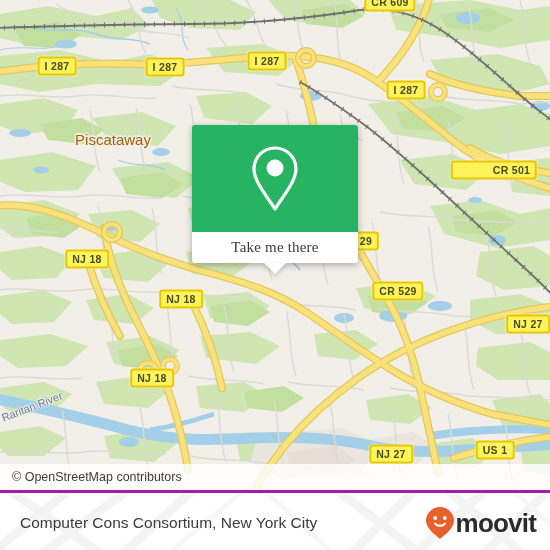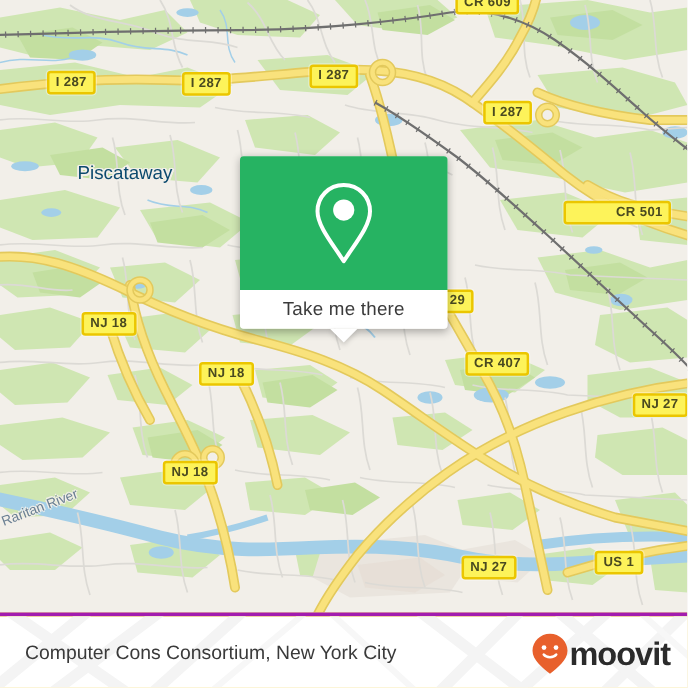--- a/index.html
+++ b/index.html
@@ -30,26 +30,27 @@
     white-space:nowrap;
     line-height:12px;
     transform:translate(-50%,-50%);
     box-shadow:0 0 0 1px rgba(255,255,255,.35);
   }
 
   
   .place{
     position:absolute;
     transform:translate(-50%,-50%);
-    color:#0c4a6e;
+    color:#a16207;
     font-size:15px;
     white-space:nowrap;
     text-shadow:
       1.5px 0 #f2efe9,-1.5px 0 #f2efe9,0 1.5px #f2efe9,0 -1.5px #f2efe9,
       1px 1px #f2efe9,-1px -1px #f2efe9,1px -1px #f2efe9,-1px 1px #f2efe9;
+    margin-left: 13px;
   }
   .river-label{
     position:absolute;
     color:#6a7f93;
     font-size:11px;
     white-space:nowrap;
     transform-origin:0 50%;
     text-shadow:
       1.2px 0 #f2efe9,-1.2px 0 #f2efe9,0 1.2px #f2efe9,0 -1.2px #f2efe9;
   }
@@ -68,20 +69,21 @@
     background:#26b362;
     border-radius:3px 3px 0 0;
     display:flex;align-items:center;justify-content:center;
   }
   #card-white{
     height:31px;
     background:#ffffff;
     border-radius:0 0 3px 3px;
     display:flex;align-items:center;justify-content:center;
     position:relative;
+    font-family:Liberation Serif, serif;
   }
   #card-label{
     color:#3a3a3a;font-size:15px;letter-spacing:.2px;
   }
   #card-arrow{
     position:absolute;
     left:50%;bottom:-11px;margin-left:-11px;
     width:0;height:0;
     border-left:11px solid transparent;
     border-right:11px solid transparent;
@@ -380,38 +382,41 @@
     <div class="shield" style="left:57px;top:66px;">I 287</div>
     <div class="shield" style="left:165px;top:67px;">I 287</div>
     <div class="shield" style="left:267px;top:61px;">I 287</div>
     <div class="shield" style="left:406px;top:90px;">I 287</div>
     <div class="shield" style="left:390px;top:2px;">CR 609</div>
     <div class="shield" style="left:494px;top:170px;padding-left:40px;">CR 501</div>
     <div class="shield" style="left:366px;top:201px;margin-top:40px;">29</div>
     <div class="shield" style="left:87px;top:259px;">NJ 18</div>
     <div class="shield" style="left:181px;top:299px;">NJ 18</div>
     <div class="shield" style="left:152px;top:378px;">NJ 18</div>
-    <div class="shield" style="left:398px;top:291px;">CR 407</div>
+    <div class="shield" style="left:398px;top:291px;">CR 529</div>
     <div class="shield" style="left:528px;top:324px;">NJ 27</div>
     <div class="shield" style="left:391px;top:454px;">NJ 27</div>
     <div class="shield" style="left:495px;top:450px;">US 1</div>
 
     <div id="card">
       <div id="card-green">
         <svg width="58" height="72" viewBox="0 0 58 72">
           <path d="M29 5 C17 5 8 14.5 8 26 C8 38 20 52 29 66 C38 52 50 38 50 26 C50 14.5 41 5 29 5 Z" fill="none" stroke="#ffffff" stroke-width="3.2" stroke-linejoin="round"></path>
           <circle cx="29" cy="25" r="8.5" fill="#ffffff"></circle>
         </svg>
       </div>
       <div id="card-white">
         <span id="card-label">Take me there</span>
         <div id="card-arrow"></div>
       </div>
     </div>
 
+    <div id="attrib">
+      <span>© OpenStreetMap contributors</span>
+    </div>
   </div>
 
   <div id="footer">
     <svg id="footer-bg" viewBox="0 0 550 60" xmlns="http://www.w3.org/2000/svg">
       <rect x="0" y="0" width="550" height="60" fill="#ffffff"></rect>
       <g stroke="#f4f4f4" stroke-width="9" fill="none">
         <path d="M-20,70 L90,-20"></path>
         <path d="M30,70 L150,-20"></path>
         <path d="M110,72 L210,-18"></path>
         <path d="M340,72 L430,-18"></path>

